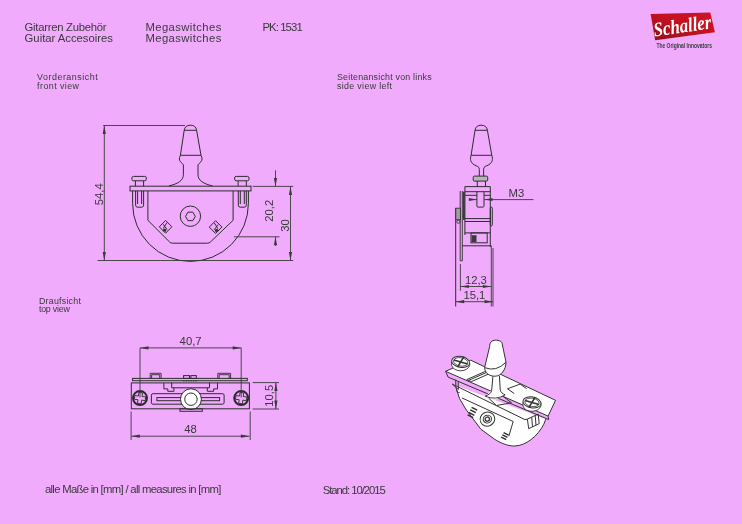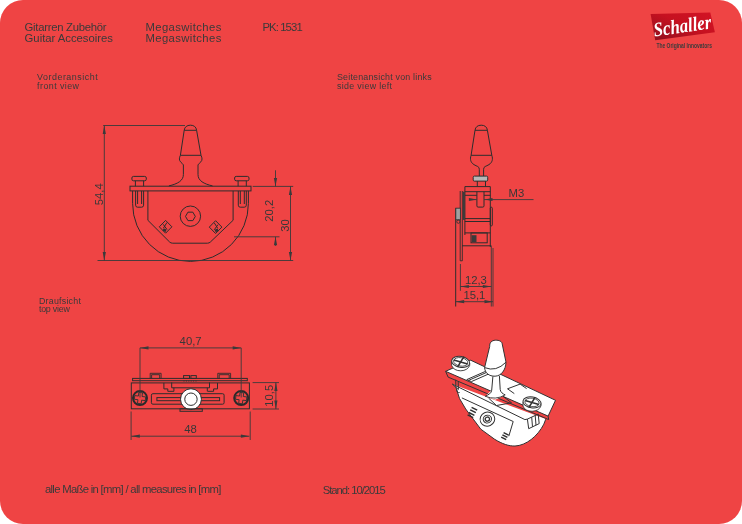--- a/index.html
+++ b/index.html
@@ -1,17 +1,17 @@
 <!DOCTYPE html>
 <html><head>
 <meta charset="utf-8">
 <style>
 html,body{margin:0;padding:0;background:#fff;}
-#page{position:relative;width:742px;height:524px;background:#ef4444;overflow:hidden;
-font-family:"Liberation Sans",sans-serif;border-radius:23px;}
+#page{position:relative;width:742px;height:524px;background:#f0abfc;overflow:hidden;
+font-family:"Liberation Sans",sans-serif;}
 svg{position:absolute;left:0;top:0;}
 </style>
 </head>
 <body>
 <div id="page">
 <svg width="742" height="524" viewBox="0 0 742 524">
 <defs>
 <linearGradient id="red" x1="0" y1="1" x2="1" y2="0">
 <stop offset="0" stop-color="#8e0f1d"></stop>
 <stop offset="0.55" stop-color="#c61120"></stop>

